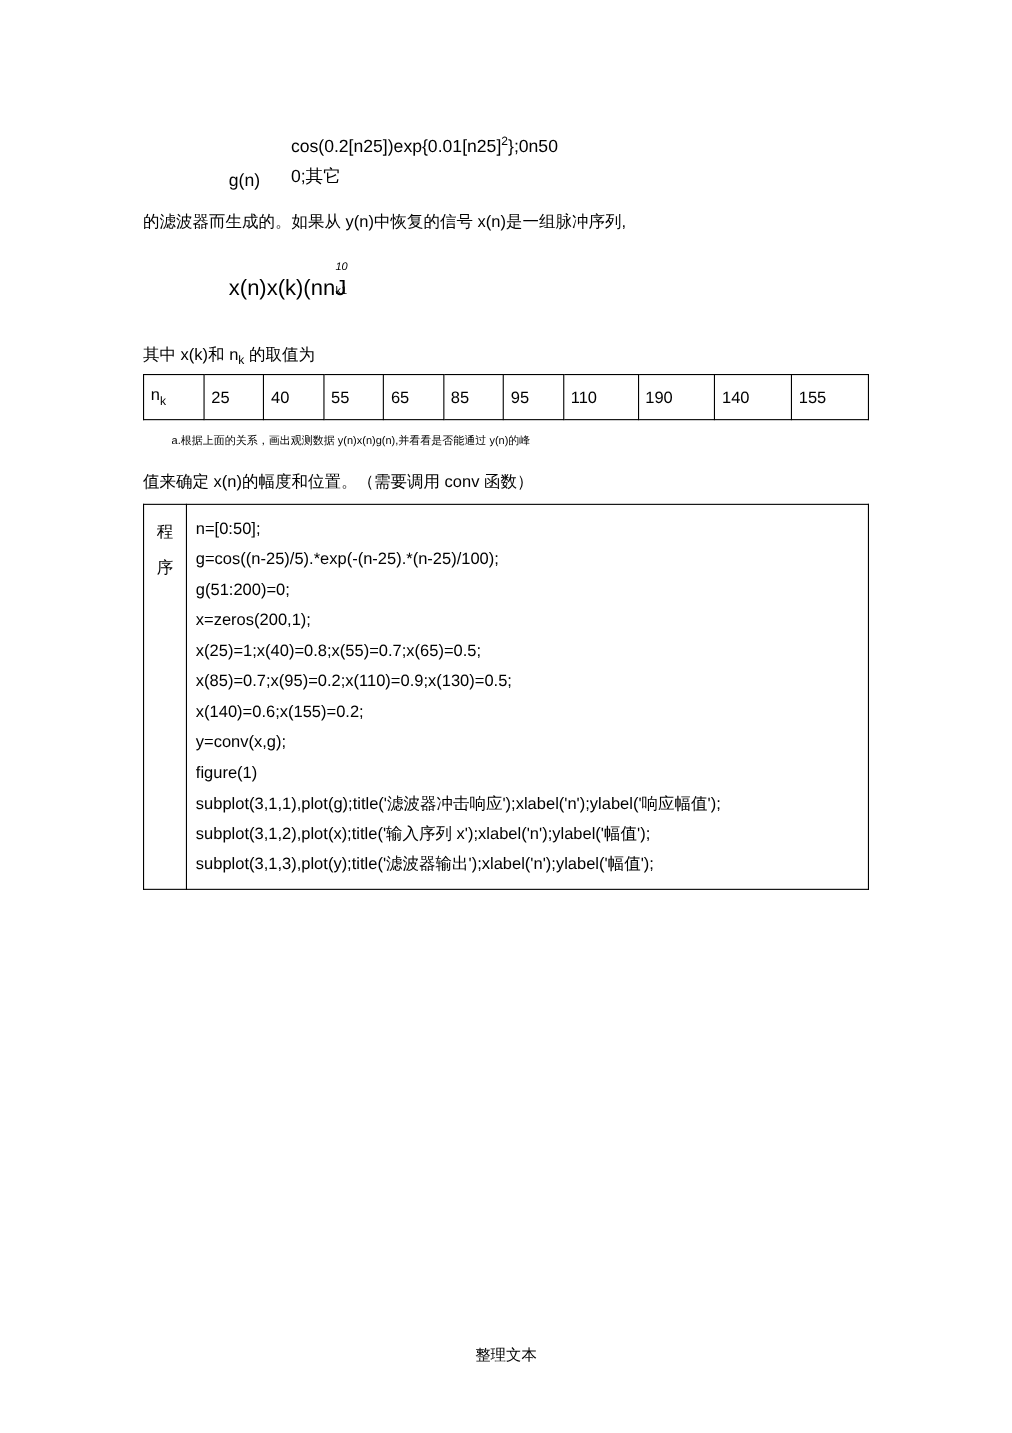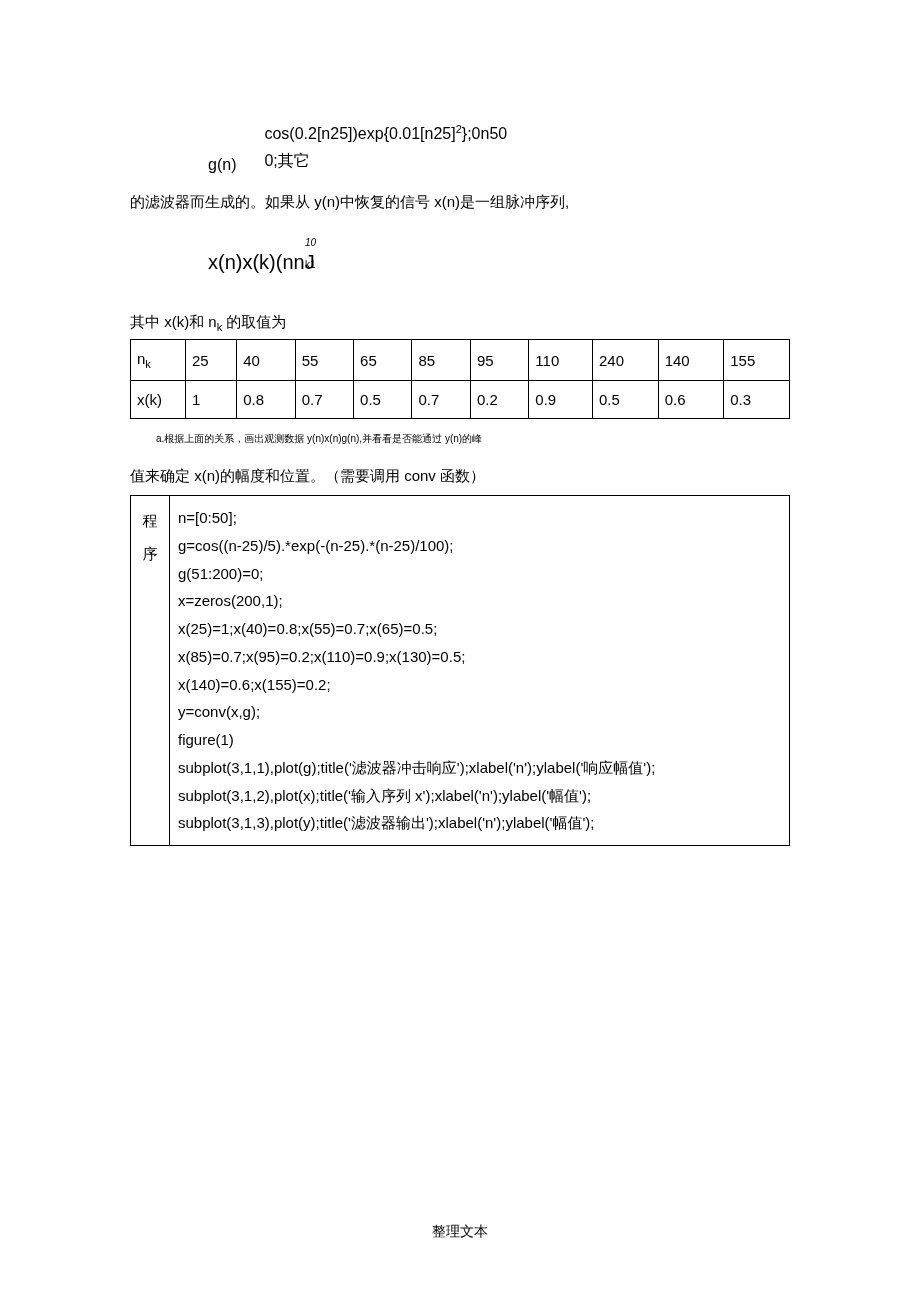--- a/index.html
+++ b/index.html
@@ -158,36 +158,23 @@
     <tbody>
         <tr>
       <td class="hdr"><span>n</span><span class="sub">k</span></td>
       <td>25</td>
       <td>40</td>
       <td>55</td>
       <td>65</td>
       <td>85</td>
       <td>95</td>
       <td>110</td>
-      <td>240</td>
+      <td>190</td>
       <td>140</td>
       <td>155</td>
-    </tr>
-    <tr>
-      <td class="hdr">x(k)</td>
-      <td>1</td>
-      <td>0.8</td>
-      <td>0.7</td>
-      <td>0.5</td>
-      <td>0.7</td>
-      <td>0.2</td>
-      <td>0.9</td>
-      <td>0.5</td>
-      <td>0.6</td>
-      <td>0.3</td>
     </tr>
   </tbody>
     </table>
 
   <div class="indent-text">a.根据上面的关系，画出观测数据 y(n)x(n)g(n),并看看是否能通过 y(n)的峰</div>
   <div class="paragraph" style="margin-bottom:6px">值来确定 x(n)的幅度和位置。（需要调用 conv 函数）</div>
 
   <table class="code-table">
     <tbody>
         <tr>

